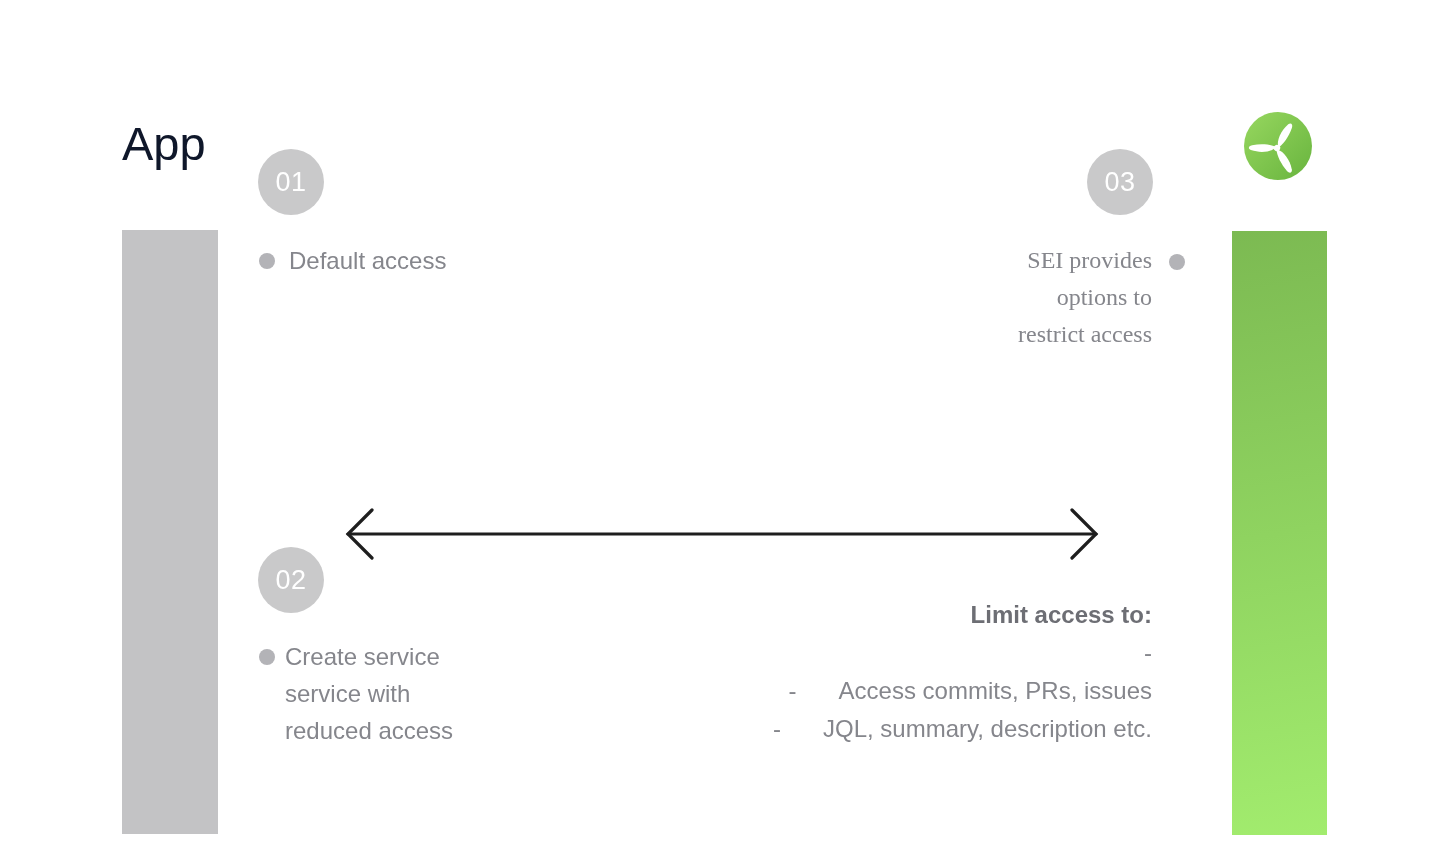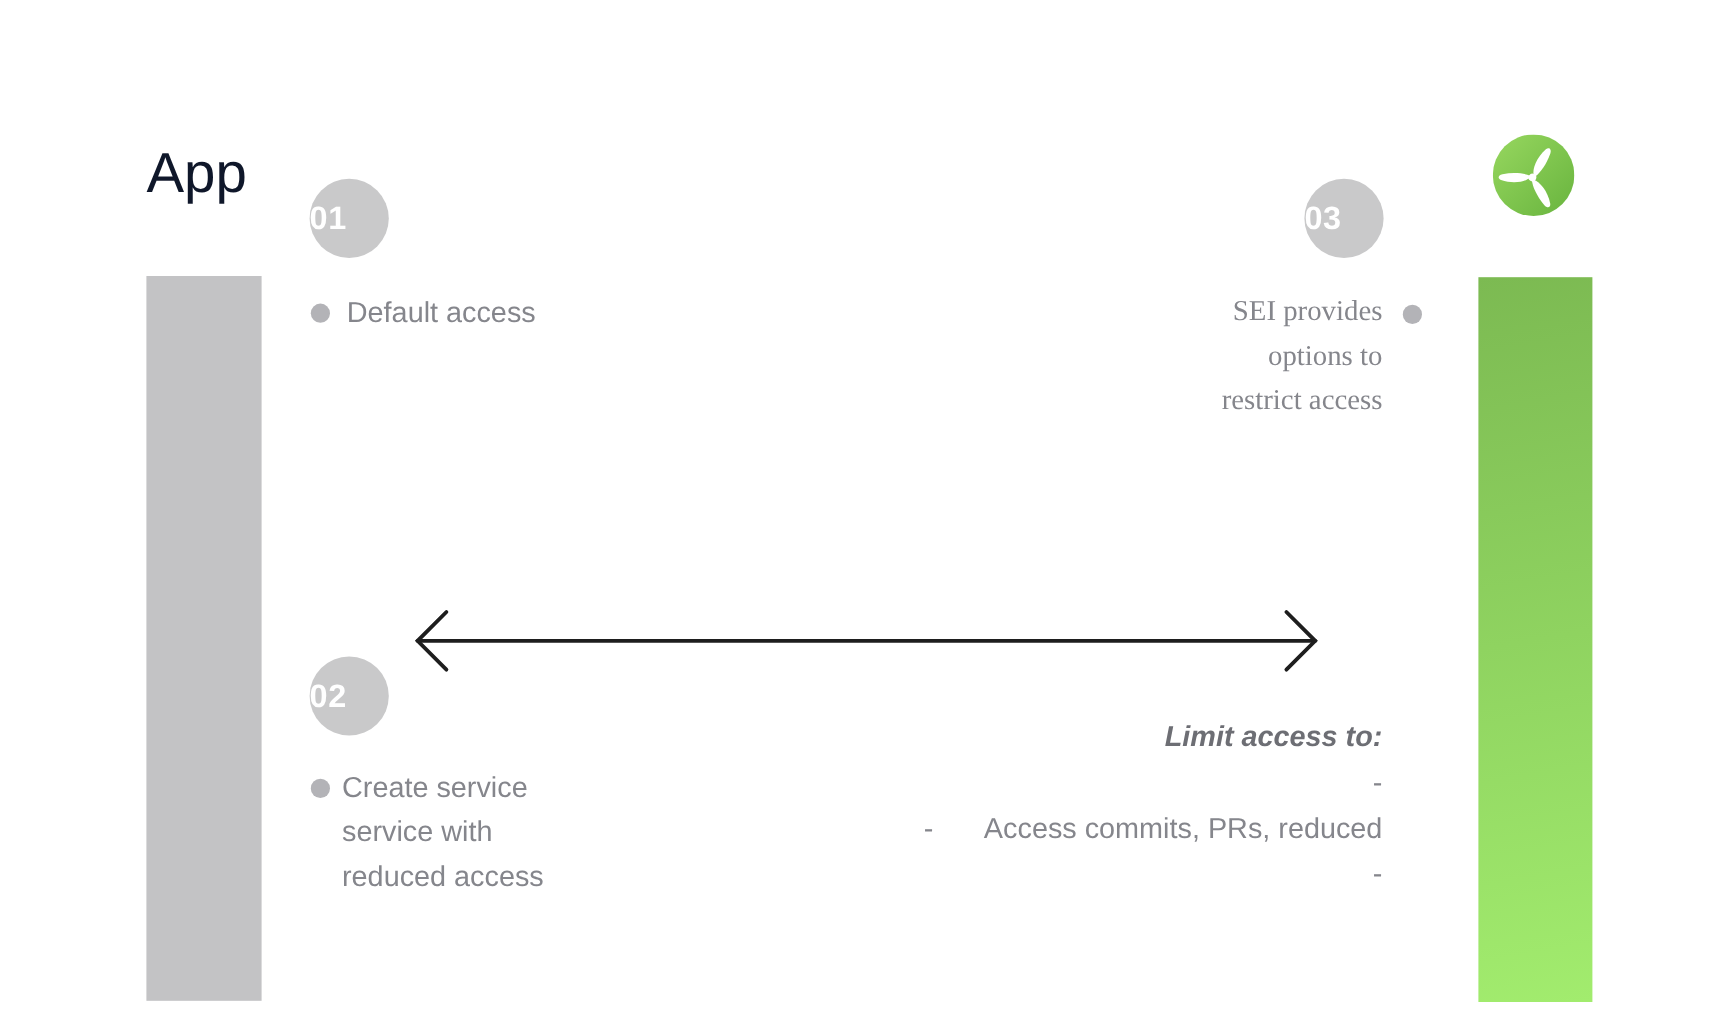--- a/index.html
+++ b/index.html
@@ -56,23 +56,24 @@
 
   
   .badge {
     position: absolute;
     width: 66px;
     height: 66px;
     border-radius: 50%;
     background: var(--badge-gray, #c9c9ca);
     display: flex;
     align-items: center;
+    justify-content: center;
     color: #ffffff;
     font-size: 27px;
-    font-weight: 700;
+    font-weight: 400;
     letter-spacing: 0.5px;
   }
   .badge-1 { left: 258px; top: 149px; }
   .badge-2 { left: 258px; top: 547px; }
   .badge-3 { left: 1087px; top: 149px; }
 
   
   .bullet-dot {
     position: absolute;
     width: 16px;
@@ -113,21 +114,20 @@
     top: 596px;
     font-size: 24px;
     line-height: 38px;
     color: var(--text-gray, #85868c);
     text-align: right;
     white-space: nowrap;
   }
   .limit-heading {
     font-weight: 700;
     color: var(--heading-gray, #6d6e74);
-    font-style: italic;
   }
   .limit-row {
     display: flex;
     justify-content: flex-end;
     gap: 42px;
   }
 </style>
 </head>
 <body>
 
@@ -195,20 +195,21 @@
     </svg>
   </div>
 
   <div class="limit">
     <div class="limit-heading">Limit access to:</div>
     <div class="limit-row">
       <span class="dash">-</span>
     </div>
     <div class="limit-row">
       <span class="dash">-</span>
-      <span>Access commits, PRs, reduced</span>
+      <span>Access commits, PRs, issues</span>
     </div>
     <div class="limit-row">
       <span class="dash">-</span>
+      <span>JQL, summary, description etc.</span>
     </div>
   </div>
 
 </div>
 
 </body></html>

